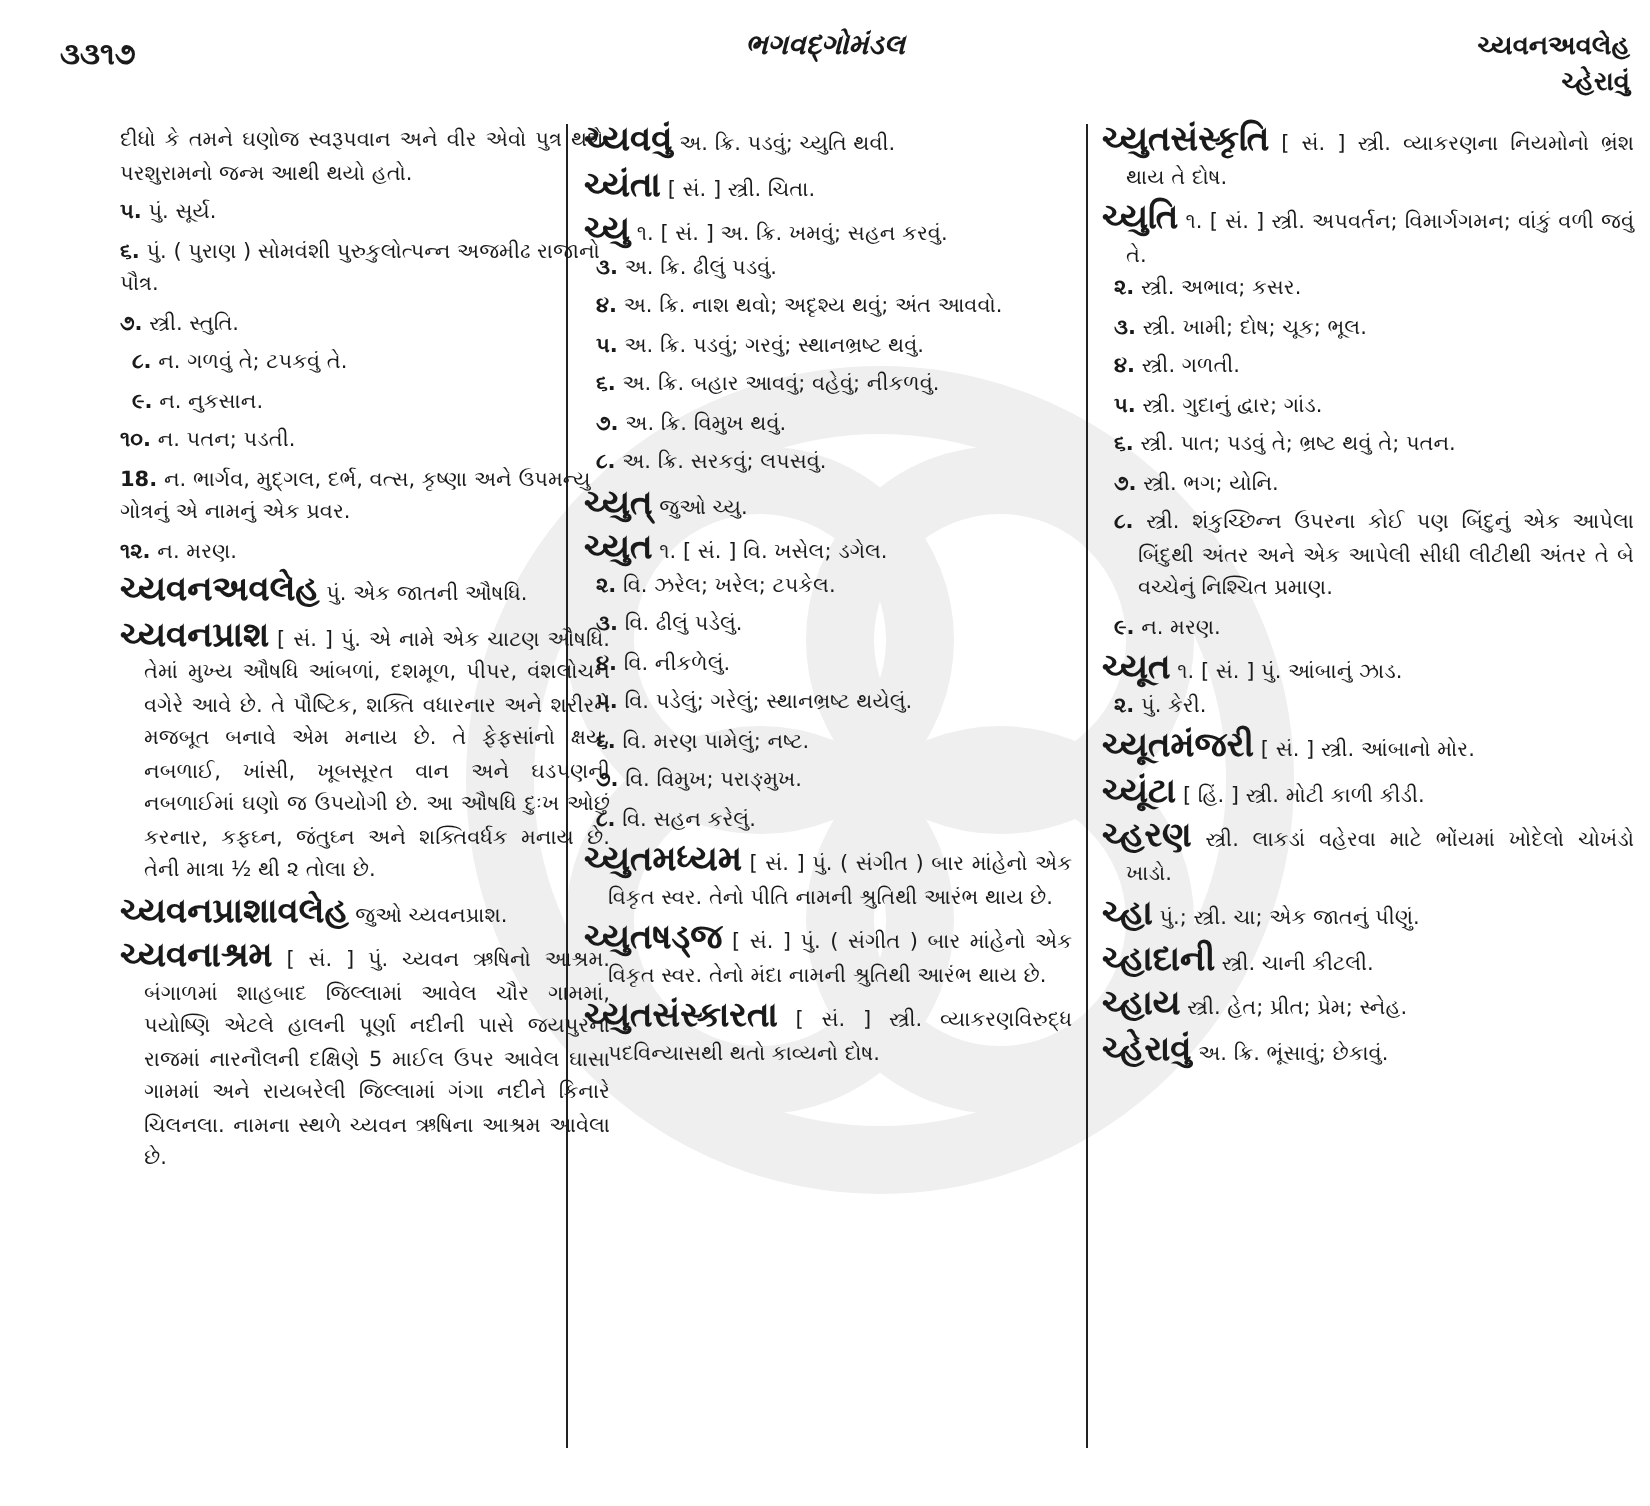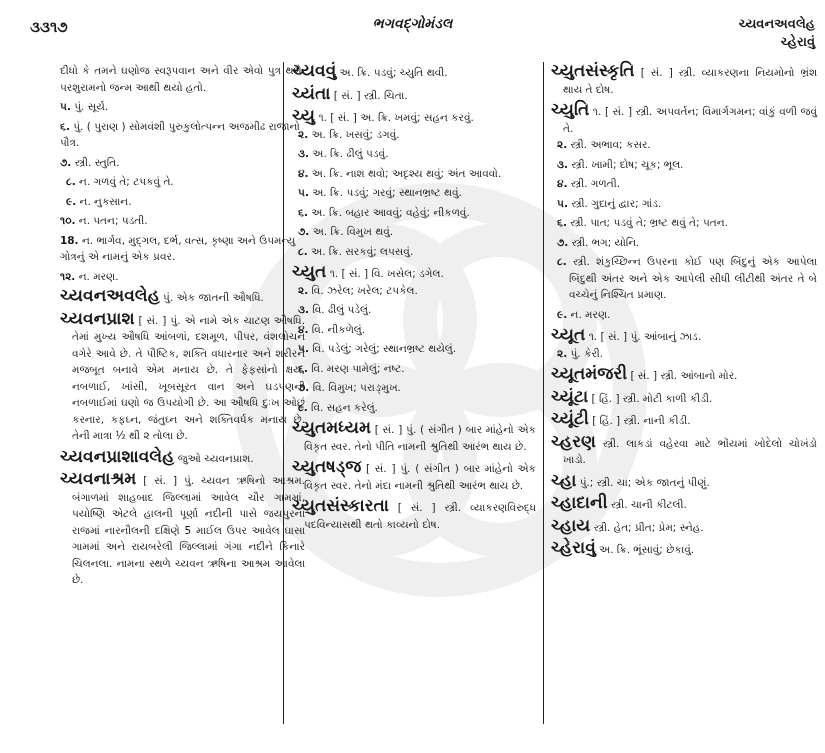--- a/index.html
+++ b/index.html
@@ -64,28 +64,28 @@
   <div class="entry hang"><span class="hw">ચ્યવનઅવલેહ</span> <span>પું. એક જાતની ઔષધિ.</span></div>
   <div class="entry hang"><span class="hw">ચ્યવનપ્રાશ</span> <span>[ સં. ] પું. એ નામે એક ચાટણ ઔષધિ. તેમાં મુખ્ય ઔષધિ આંબળાં, દશમૂળ, પીપર, વંશલોચન વગેરે આવે છે. તે પૌષ્ટિક, શક્તિ વધારનાર અને શરીરને મજબૂત બનાવે એમ મનાય છે. તે ફેફસાંનો ક્ષય, નબળાઈ, ખાંસી, ખૂબસૂરત વાન અને ઘડપણની નબળાઈમાં ઘણો જ ઉપયોગી છે. આ ઔષધિ દુઃખ ઓછું કરનાર, કફઘ્ન, જંતુઘ્ન અને શક્તિવર્ધક મનાય છે. તેની માત્રા ½ થી ૨ તોલા છે.</span></div>
   <div class="entry hang"><span class="hw">ચ્યવનપ્રાશાવલેહ</span> <span>જુઓ ચ્યવનપ્રાશ.</span></div>
   <div class="entry hang"><span class="hw">ચ્યવનાશ્રમ</span> <span>[ સં. ] પું. ચ્યવન ઋષિનો આશ્રમ. બંગાળમાં શાહબાદ જિલ્લામાં આવેલ ચૌર ગામમાં, પયોષ્ણિ એટલે હાલની પૂર્ણા નદીની પાસે જયપુરના રાજમાં નારનૌલની દક્ષિણે 5 માઈલ ઉપર આવેલ ઘાસા ગામમાં અને રાયબરેલી જિલ્લામાં ગંગા નદીને કિનારે ચિલનલા. નામના સ્થળે ચ્યવન ઋષિના આશ્રમ આવેલા છે.</span></div>
 </div>
 
 <div class="col col-mid">
   <div class="entry hang"><span class="hw">ચ્યવવું</span> <span>અ. ક્રિ. પડવું; ચ્યુતિ થવી.</span></div>
   <div class="entry hang"><span class="hw">ચ્યંતા</span> <span>[ સં. ] સ્ત્રી. ચિતા.</span></div>
   <div class="entry hang"><span class="hw">ચ્યુ</span> <span>૧. [ સં. ] અ. ક્રિ. ખમવું; સહન કરવું.</span>
-    <div class="sub"><span class="num">૨.</span> <span>અ. ક્રિ. ખસવું; ડગવું.</span></div>
     <div class="sub"><span class="num">૩.</span> <span>અ. ક્રિ. ઢીલું પડવું.</span></div>
     <div class="sub"><span class="num">૪.</span> <span>અ. ક્રિ. નાશ થવો; અદૃશ્ય થવું; અંત આવવો.</span></div>
     <div class="sub"><span class="num">૫.</span> <span>અ. ક્રિ. પડવું; ગરવું; સ્થાનભ્રષ્ટ થવું.</span></div>
     <div class="sub"><span class="num">૬.</span> <span>અ. ક્રિ. બહાર આવવું; વહેવું; નીકળવું.</span></div>
     <div class="sub"><span class="num">૭.</span> <span>અ. ક્રિ. વિમુખ થવું.</span></div>
     <div class="sub"><span class="num">૮.</span> <span>અ. ક્રિ. સરકવું; લપસવું.</span></div>
   </div>
+  <div class="entry hang"><span class="hw">ચ્યુત્</span> <span>જુઓ ચ્યુ.</span></div>
   <div class="entry hang"><span class="hw">ચ્યુત</span> <span>૧. [ સં. ] વિ. ખસેલ; ડગેલ.</span>
     <div class="sub"><span class="num">૨.</span> <span>વિ. ઝરેલ; ખરેલ; ટપકેલ.</span></div>
     <div class="sub"><span class="num">૩.</span> <span>વિ. ઢીલું પડેલું.</span></div>
     <div class="sub"><span class="num">૪.</span> <span>વિ. નીકળેલું.</span></div>
     <div class="sub"><span class="num">૫.</span> <span>વિ. પડેલું; ગરેલું; સ્થાનભ્રષ્ટ થયેલું.</span></div>
     <div class="sub"><span class="num">૬.</span> <span>વિ. મરણ પામેલું; નષ્ટ.</span></div>
     <div class="sub"><span class="num">૭.</span> <span>વિ. વિમુખ; પરાઙ્મુખ.</span></div>
     <div class="sub"><span class="num">૮.</span> <span>વિ. સહન કરેલું.</span></div>
   </div>
   <div class="entry hang"><span class="hw">ચ્યુતમધ્યમ</span> <span>[ સં. ] પું. ( સંગીત ) બાર માંહેનો એક વિકૃત સ્વર. તેનો પીતિ નામની શ્રુતિથી આરંભ થાય છે.</span></div>
@@ -103,19 +103,18 @@
     <div class="sub"><span class="num">૬.</span> <span>સ્ત્રી. પાત; પડવું તે; ભ્રષ્ટ થવું તે; પતન.</span></div>
     <div class="sub"><span class="num">૭.</span> <span>સ્ત્રી. ભગ; યોનિ.</span></div>
     <div class="sub"><span class="num">૮.</span> <span>સ્ત્રી. શંકુચ્છિન્ન ઉપરના કોઈ પણ બિંદુનું એક આપેલા બિંદુથી અંતર અને એક આપેલી સીધી લીટીથી અંતર તે બે વચ્ચેનું નિશ્ચિત પ્રમાણ.</span></div>
     <div class="sub"><span class="num">૯.</span> <span>ન. મરણ.</span></div>
   </div>
   <div class="entry hang"><span class="hw">ચ્યૂત</span> <span>૧. [ સં. ] પું. આંબાનું ઝાડ.</span>
     <div class="sub"><span class="num">૨.</span> <span>પું. કેરી.</span></div>
   </div>
   <div class="entry hang"><span class="hw">ચ્યૂતમંજરી</span> <span>[ સં. ] સ્ત્રી. આંબાનો મોર.</span></div>
   <div class="entry hang"><span class="hw">ચ્યૂંટા</span> <span>[ હિં. ] સ્ત્રી. મોટી કાળી કીડી.</span></div>
-  <div class="entry hang"><span class="hw">ચ્યૂંટી</span> <span>[ હિં. ] સ્ત્રી. નાની કીડી.</span></div>
   <div class="entry hang"><span class="hw">ચ્હરણ</span> <span>સ્ત્રી. લાકડાં વહેરવા માટે ભોંયમાં ખોદેલો ચોખંડો ખાડો.</span></div>
   <div class="entry hang"><span class="hw">ચ્હા</span> <span>પું.; સ્ત્રી. ચા; એક જાતનું પીણું.</span></div>
   <div class="entry hang"><span class="hw">ચ્હાદાની</span> <span>સ્ત્રી. ચાની કીટલી.</span></div>
   <div class="entry hang"><span class="hw">ચ્હાય</span> <span>સ્ત્રી. હેત; પ્રીત; પ્રેમ; સ્નેહ.</span></div>
   <div class="entry hang"><span class="hw">ચ્હેરાવું</span> <span>અ. ક્રિ. ભૂંસાવું; છેકાવું.</span></div>
 </div>
 
 </body></html>

